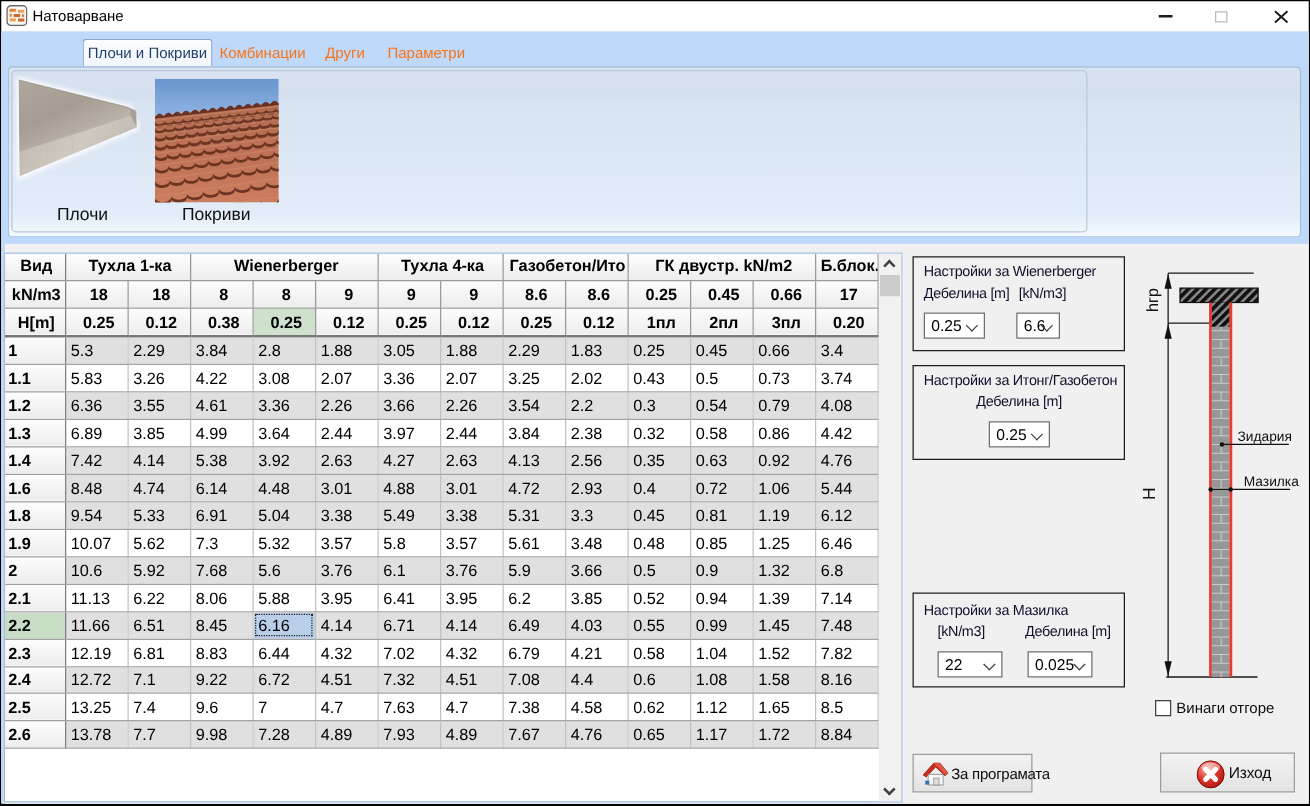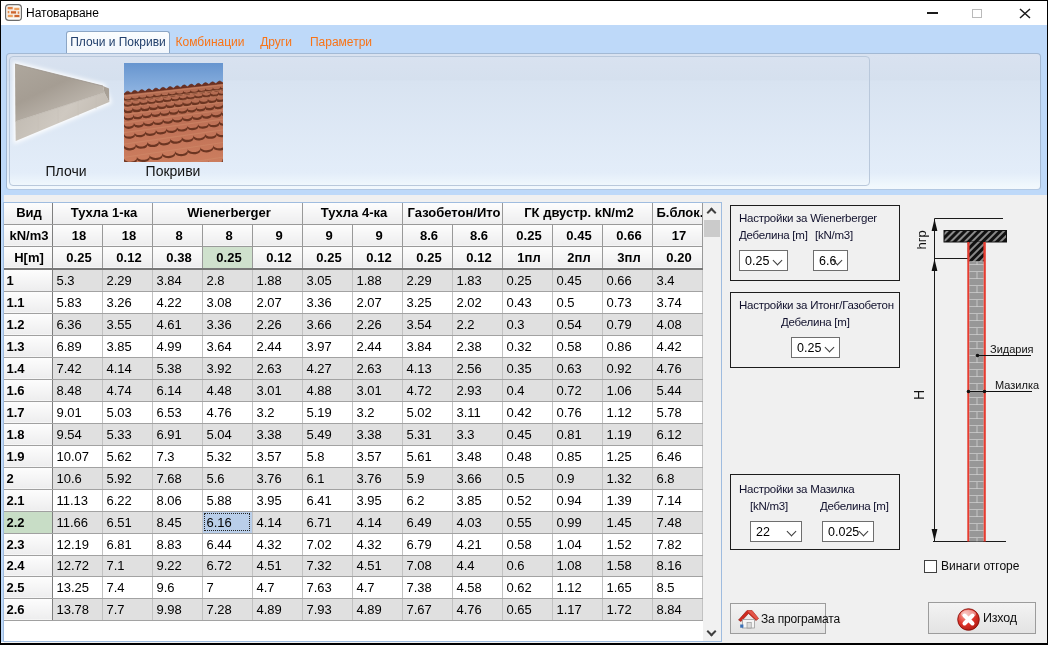--- a/index.html
+++ b/index.html
@@ -302,36 +302,20 @@
           <td class="dg">4.88</td>
           <td class="dg">3.01</td>
           <td class="dg">4.72</td>
           <td class="dg">2.93</td>
           <td class="dg">0.4</td>
           <td class="dg">0.72</td>
           <td class="dg">1.06</td>
           <td class="dg">5.44</td>
         </tr>
 <tr>
-          <td class="rh">1.7</td>
-          <td class="dw">9.01</td>
-          <td class="dw">5.03</td>
-          <td class="dw">6.53</td>
-          <td class="dw">4.76</td>
-          <td class="dw">3.2</td>
-          <td class="dw">5.19</td>
-          <td class="dw">3.2</td>
-          <td class="dw">5.02</td>
-          <td class="dw">3.11</td>
-          <td class="dw">0.42</td>
-          <td class="dw">0.76</td>
-          <td class="dw">1.12</td>
-          <td class="dw">5.78</td>
-        </tr>
-<tr>
           <td class="rh">1.8</td>
           <td class="dg">9.54</td>
           <td class="dg">5.33</td>
           <td class="dg">6.91</td>
           <td class="dg">5.04</td>
           <td class="dg">3.38</td>
           <td class="dg">5.49</td>
           <td class="dg">3.38</td>
           <td class="dg">5.31</td>
           <td class="dg">3.3</td>

